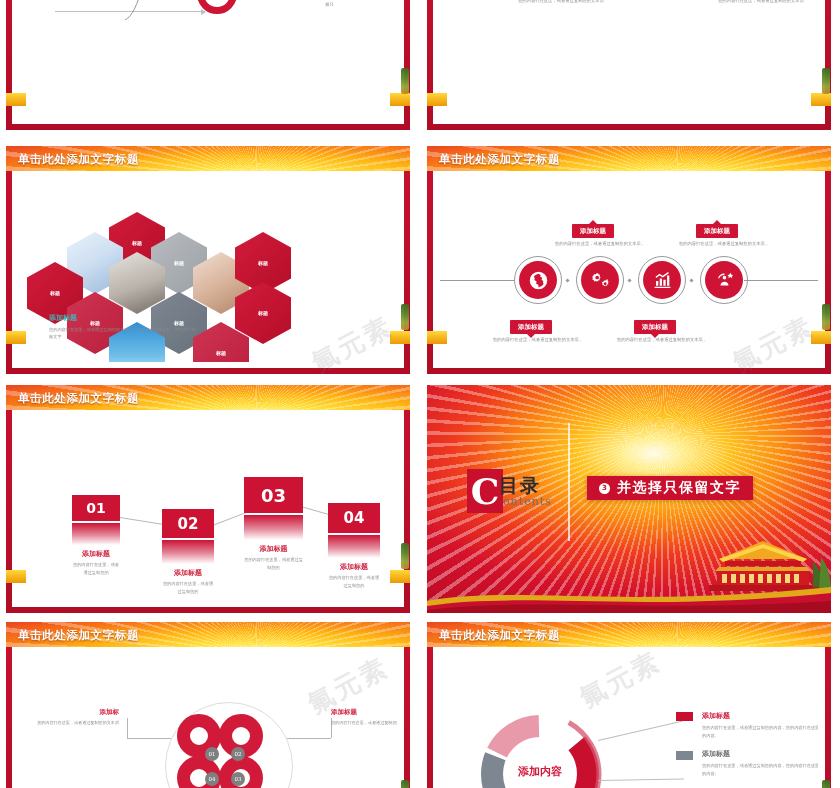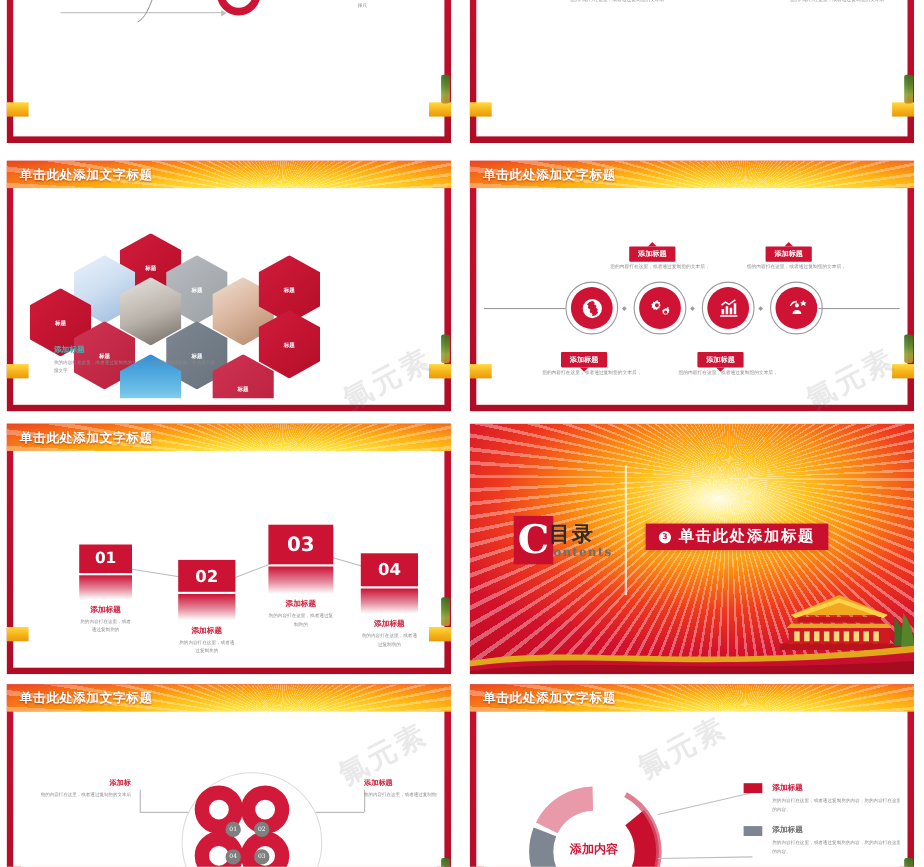--- a/index.html
+++ b/index.html
@@ -413,27 +413,27 @@
         <div class="sbody">您的内容打在这里，或者通过复制您的</div>
       </div>
     </div>
   </div>
 
   <div class="slide" style="left:427px; top:385px; width:404px; height:228px;">
     <div class="divider-bg"></div>
 
     <div class="dv-C" style="left:40px; top:84px; width:36px; height:44px; font-size:36px;">C</div>
     <div class="dv-mu" style="left:72px; top:88px;font-family:Liberation Serif, serif;">目录</div>
-    <div class="dv-cont" style="left:76px; top:110px;font-weight:bold;">ontents</div>
+    <div class="dv-cont" style="left:76px; top:110px;">ontents</div>
 
     <div class="dv-rule" style="left:141px; top:38px; height:118px;"></div>
 
     <div class="dv-bar" style="left:160px; top:91px; height:24px;">
       <span class="idx">3</span>
-      <span class="tx">单击此处添加标题</span>
+      <span class="tx">并选择只保留文字</span>
     </div>
 
     <svg class="gate" style="right:0px; bottom:22px; width:136px; height:60px;" viewBox="0 0 136 60">
       <path d="M24 28 L68 10 L112 28 Z" fill="#f0a81f"></path>
       <path d="M24 28 L68 13 L112 28 L108 31 L68 17 L28 31 Z" fill="#ffd24a"></path>
       <rect x="30" y="30" width="76" height="5" fill="#c4161c"></rect>
       <path d="M20 40 L116 40 L112 36 L24 36 Z" fill="#e8a428"></path>
       <rect x="22" y="40" width="92" height="14" fill="#cf1a22"></rect>
       <g fill="#f6d77a">
         <rect x="27" y="43" width="5" height="9"></rect>

